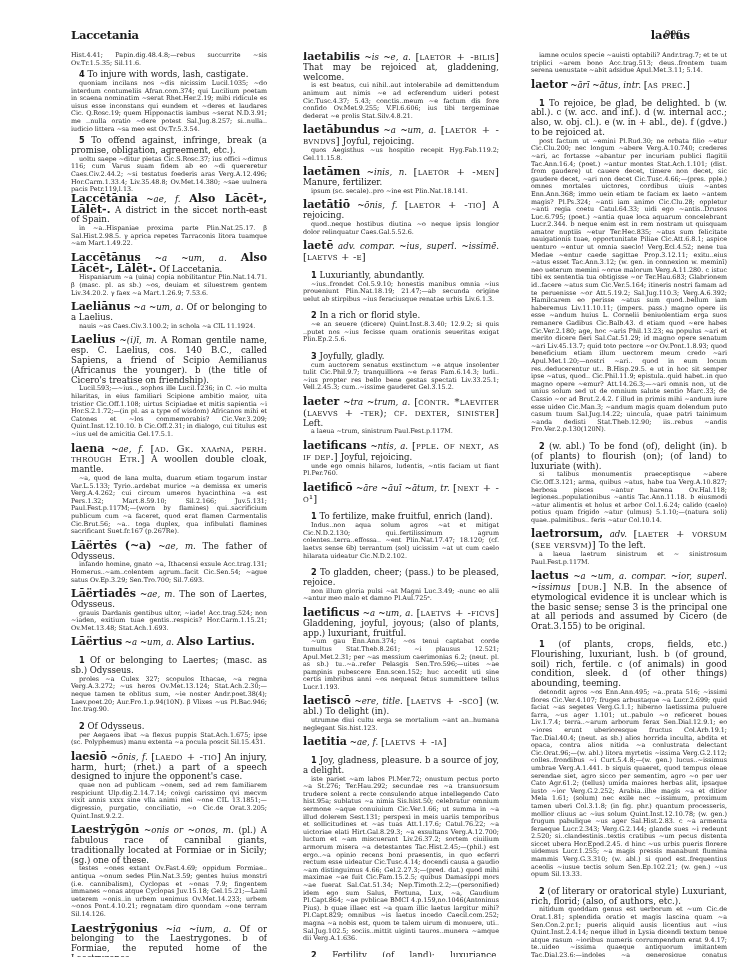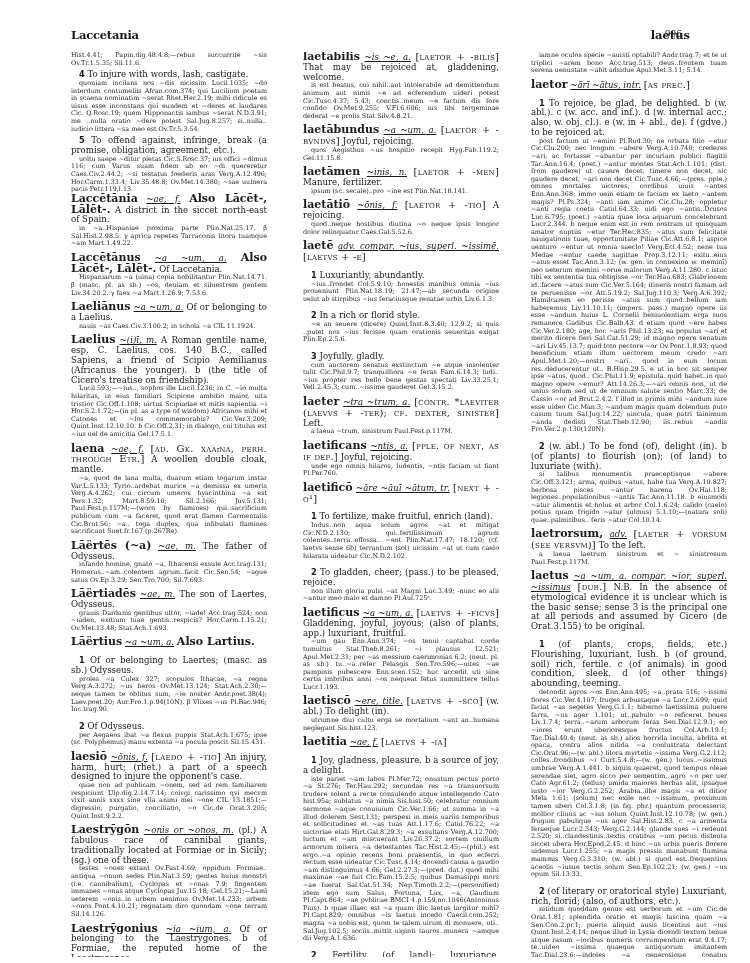--- a/index.html
+++ b/index.html
@@ -22,21 +22,21 @@
     font-size: 7.3px; line-height: 8.1px;
   }
   .col-left { left: 71px; }
   .col-mid { left: 303px; width: 196px; }
   .col-right { left: 531px; width: 196px; }
 
   .entry { margin: 0 0 5px 0; }
   .head { font-size: 8.6px; line-height: 9.8px; text-align: justify; }
   .hw { font-weight: bold; font-size: 11px; }
   .sc { font-variant: small-caps; font-size: 10px; letter-spacing: 0.2px; }
-  .it { font-style: italic; text-decoration: underline; }
+  .it { font-style: italic; }
   .sense { font-size: 8.6px; line-height: 9.8px; text-indent: 8px; margin-top: 8px; text-align: justify; }
   .num { font-weight: bold; font-family: "DejaVu Sans", "Liberation Sans", sans-serif; font-size: 8.2px; }
   .cit { font-size: 6.4px; line-height: 7.6px; text-indent: 8px; text-align: justify; color: #222; }
   .cont { font-size: 6.4px; line-height: 7.6px; text-align: justify; color: #222; }
   .cont-sense { font-size: 8.6px; line-height: 9.8px; text-indent: 8px; text-align: justify; margin-top: 3px; }
 </style>
 </head>
 <body>
 
 <div class="page">

